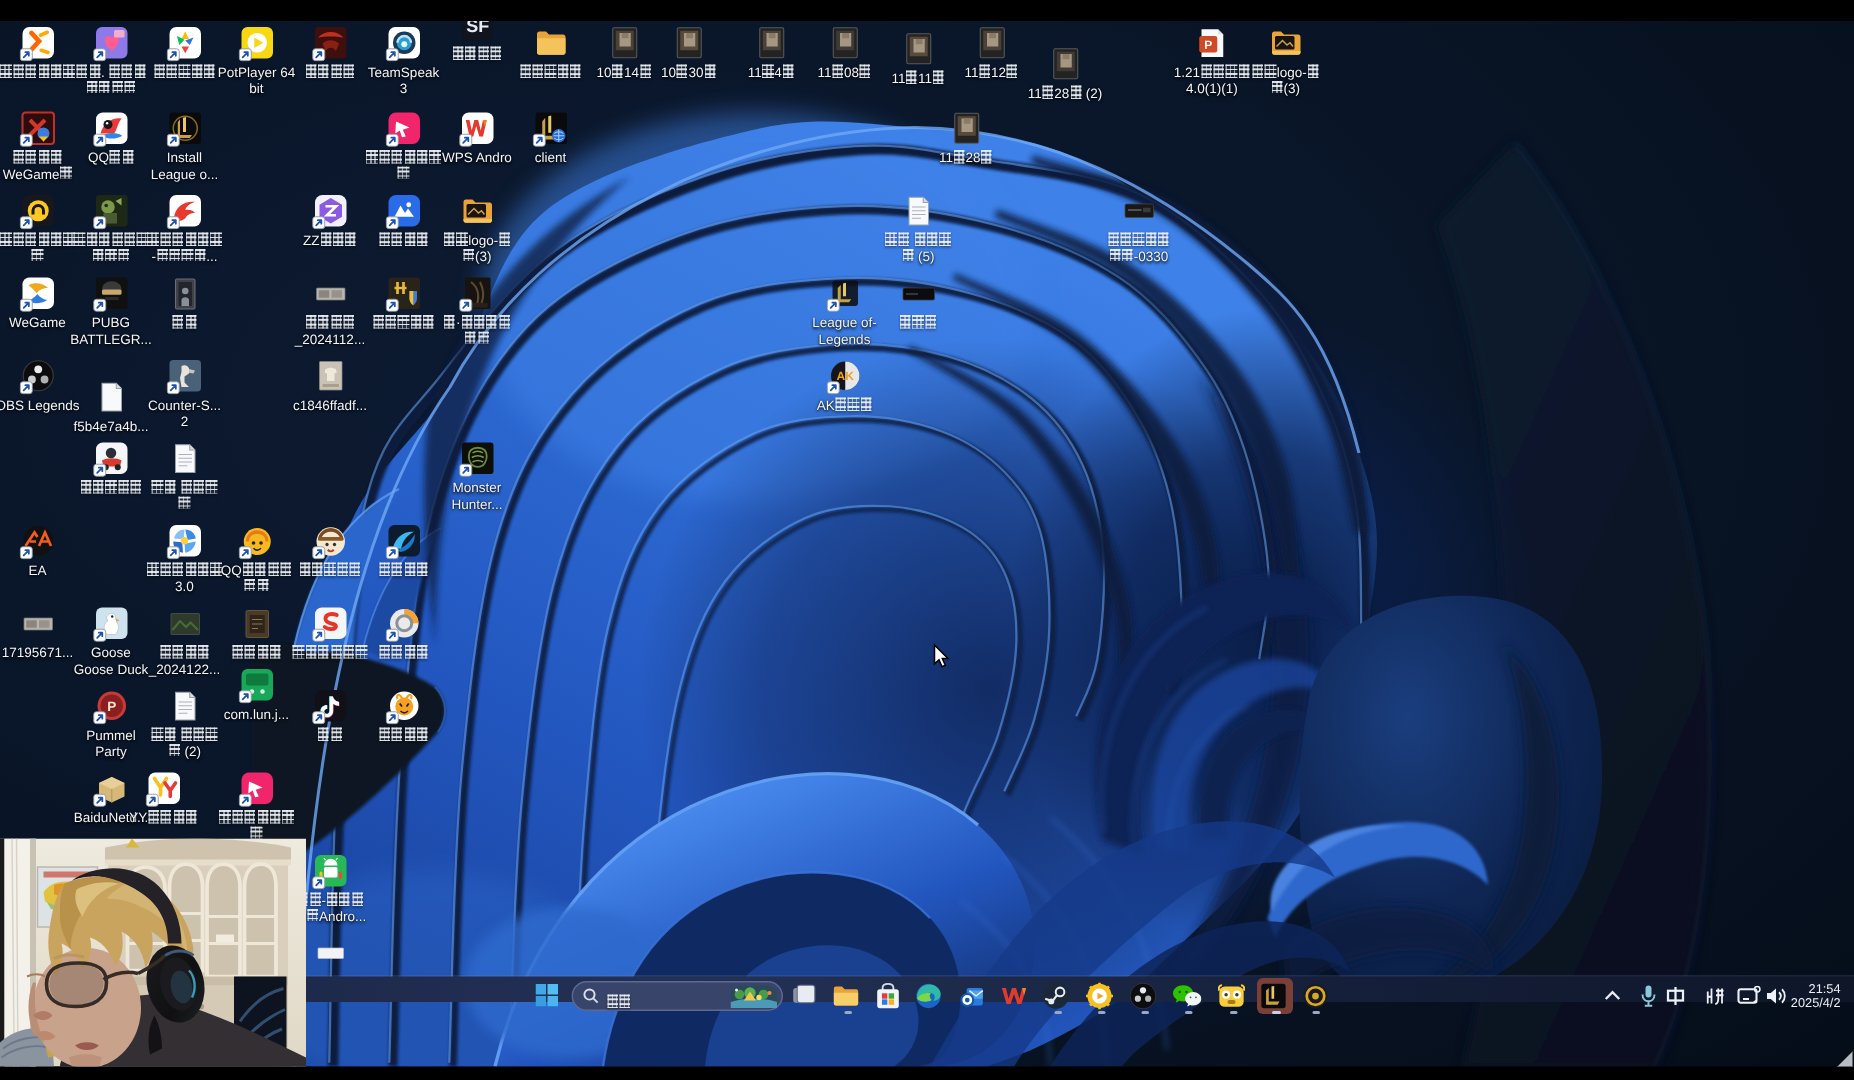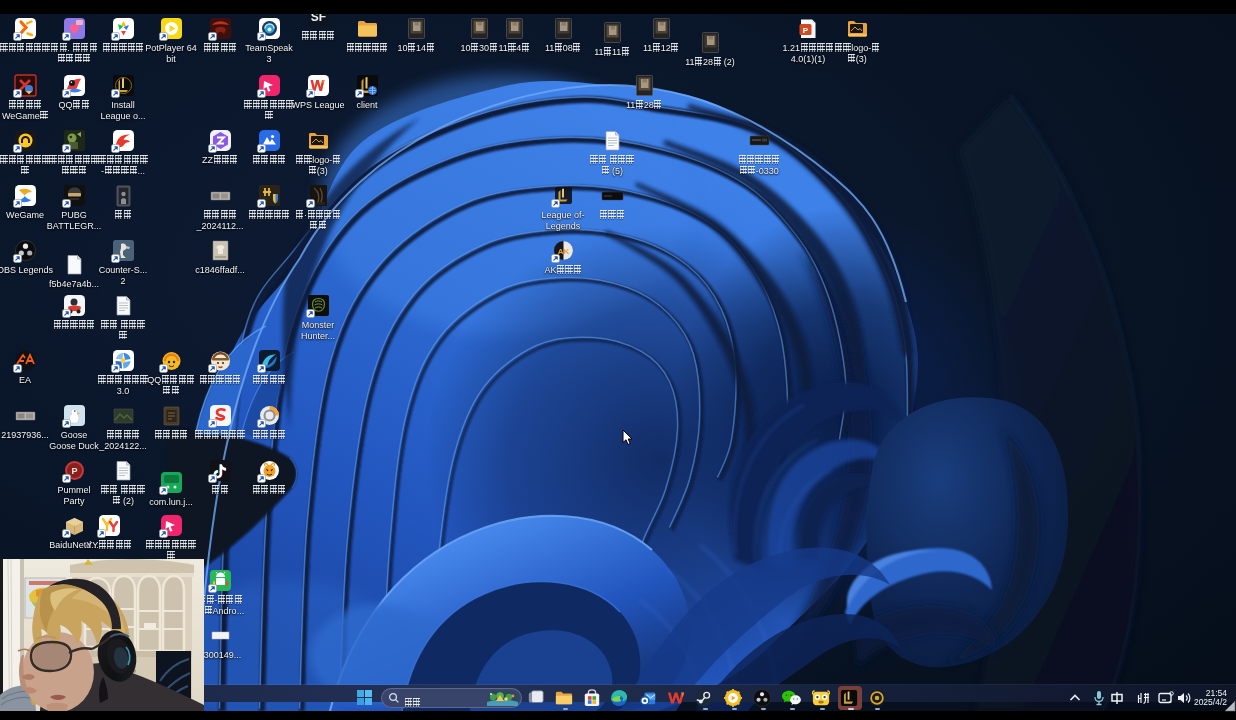--- a/index.html
+++ b/index.html
@@ -8,21 +8,21 @@
 .bart{top:0;height:14px}.barb{top:711px;height:9px}
 .ic{position:absolute;width:64px;display:flex;flex-direction:column;align-items:center;z-index:5}
 .ic .g{width:24px;height:24px}
 .ic .t{margin-top:2px;font-size:9px;line-height:10.8px;color:#f4f6f9;text-align:center;
  text-shadow:0 1px 2px rgba(0,0,0,.95),0 0 1px rgba(0,0,0,.8);white-space:nowrap}
 .z{display:inline-block;width:7.2px;height:8.2px;margin:0 0.6px;vertical-align:-0.5px;
  background:
   repeating-linear-gradient(180deg,rgba(242,246,252,.9) 0 1.15px,rgba(242,246,252,.1) 1.15px 2.85px),
   repeating-linear-gradient(90deg,rgba(242,246,252,.55) 0 1px,rgba(242,246,252,0) 1px 2.7px);
  filter:drop-shadow(0 1px 0.7px rgba(0,0,0,.55))}
-.tb{position:absolute;left:0;top:685px;width:1236px;height:17px;z-index:50;
+.tb{position:absolute;left:0;top:651px;width:1236px;height:17px;z-index:50;
  background:linear-gradient(90deg,#1a2440 0%,#212e52 28%,#233156 38%,#1d2a4a 52%,#151f3a 72%,#0e1628 100%);
  box-shadow:0 -1px 0 rgba(120,140,190,.18)}
 .cam{position:absolute;left:0;top:559px;width:204px;height:152px;z-index:60}
 .cursor{position:absolute;z-index:70}
 </style></head>
 <body>
 <div class="stage">
 <div class="wall"><svg width="1236" height="720" viewBox="0 0 1236 720">
 <defs>
 <radialGradient id="bg" cx="0.33" cy="0.38" r="0.9">
@@ -205,21 +205,21 @@
     </div>
 <div class="ic" style="left:384px;top:17px">
       <div class="g"><svg viewBox="0 0 24 24" width="24" height="24">
           <rect x="4.5" y="1.5" width="16" height="20" rx="1" fill="#232323" stroke="#5a5a5a" stroke-width="0.7"></rect>
           <rect x="6.5" y="3.5" width="12" height="13" fill="#4a4238"></rect>
           <rect x="9" y="5" width="7.5" height="9" fill="#b0a18c" opacity="0.9"></rect>
           <rect x="10.5" y="5" width="4.5" height="3.5" fill="#8a7a66"></rect>
         </svg></div>
       <div class="t">10<i class="z"></i>14<i class="z"></i></div>
     </div>
-<div class="ic" style="left:447px;top:17px">
+<div class="ic" style="left:427px;top:17px">
       <div class="g"><svg viewBox="0 0 24 24" width="24" height="24">
           <rect x="4.5" y="1.5" width="16" height="20" rx="1" fill="#232323" stroke="#5a5a5a" stroke-width="0.7"></rect>
           <rect x="6.5" y="3.5" width="12" height="13" fill="#57493c"></rect>
           <rect x="9" y="5" width="7.5" height="9" fill="#b0a18c" opacity="0.9"></rect>
           <rect x="10.5" y="5" width="4.5" height="3.5" fill="#8a7a66"></rect>
         </svg></div>
       <div class="t">10<i class="z"></i>30<i class="z"></i></div>
     </div>
 <div class="ic" style="left:482px;top:17px">
       <div class="g"><svg viewBox="0 0 24 24" width="24" height="24">
@@ -328,21 +328,21 @@
       <div class="t"><i class="z"></i><i class="z"></i><i class="z"></i><i class="z"></i><i class="z"></i><i class="z"></i><br><i class="z"></i></div>
     </div>
 <div class="ic" style="left:286px;top:74px">
       <div class="g"><svg viewBox="0 0 24 24" width="24" height="24">
           <rect x="2" y="1" width="21" height="21" rx="4.5" fill="#fff"></rect>
           <path d="M4.5 6 L7 17 L9.5 17 L11.5 10 L13.5 17 L16 17 L18.5 6 L16 6 L14.5 13 L12.8 6 L10.2 6 L8.5 13 L7 6 Z" fill="#e23a2e"></path>
           <path d="M16 6 L18.5 6 L17.3 11 Z" fill="#f58220"></path>
           <rect x="0.5" y="15.5" width="8" height="8" rx="1.8" fill="#fff" stroke="#8b96a5" stroke-width="0.6"></rect>
           <path d="M2.8 21.2 L6.2 17.8 M6.2 17.8 H3.9 M6.2 17.8 V20.1" stroke="#1e53b0" stroke-width="1.2" fill="none" stroke-linecap="round"></path>
         </svg></div>
-      <div class="t">WPS League</div>
+      <div class="t">WPS Andro</div>
     </div>
 <div class="ic" style="left:335px;top:74px">
       <div class="g"><svg viewBox="0 0 24 24" width="24" height="24">
           <rect x="2" y="1" width="21" height="21" rx="2" fill="#0a0a0c"></rect>
           <path d="M8.5 4.5 L8.5 16.5 L17 16.5 L15.5 19 L6.5 19 L6.5 7 Z" fill="#c8a23c"></path>
           <path d="M10.5 3.5 L12.5 3 L12.5 14.5 L10.5 14.5 Z" fill="#e8c866"></path>
           <circle cx="17.5" cy="16.5" r="4.5" fill="#2a6cd8"></circle>
           <path d="M14.5 15 C16 13.5 19 13.5 20.5 15 M14.5 18 C16 19.5 19 19.5 20.5 18 M17.5 12.5 L17.5 20.5 M14 16.5 L21 16.5" stroke="#a8d0f8" stroke-width="0.7" fill="none"></path>
           <rect x="0.5" y="15.5" width="8" height="8" rx="1.8" fill="#fff" stroke="#8b96a5" stroke-width="0.6"></rect>
           <path d="M2.8 21.2 L6.2 17.8 M6.2 17.8 H3.9 M6.2 17.8 V20.1" stroke="#1e53b0" stroke-width="1.2" fill="none" stroke-linecap="round"></path>
@@ -643,21 +643,21 @@
           <path d="M2.8 21.2 L6.2 17.8 M6.2 17.8 H3.9 M6.2 17.8 V20.1" stroke="#1e53b0" stroke-width="1.2" fill="none" stroke-linecap="round"></path>
         </svg></div>
       <div class="t"><i class="z"></i><i class="z"></i><i class="z"></i><i class="z"></i></div>
     </div>
 <div class="ic" style="left:-7px;top:404px">
       <div class="g"><svg viewBox="0 0 24 24" width="24" height="24">
           <rect x="3" y="8" width="19" height="8" rx="0.5" fill="#b8b4ae" stroke="#777" stroke-width="0.5"></rect>
           <rect x="4.5" y="9.5" width="7" height="5" fill="#8a867f"></rect>
           <rect x="13" y="9.5" width="7" height="5" fill="#97928c"></rect>
         </svg></div>
-      <div class="t">21937936...</div>
+      <div class="t">17195671...</div>
     </div>
 <div class="ic" style="left:42px;top:404px">
       <div class="g"><svg viewBox="0 0 24 24" width="24" height="24">
           <rect x="2" y="1" width="21" height="21" rx="4" fill="#cfe3ef"></rect>
           <path d="M9 19 C6.5 16 7 11.5 10 10 C8.5 8.5 9 5.5 11.5 5 C14 4.5 15.5 6.5 15 8.5 L17.5 9.5 L15.5 10.5 C17.5 12.5 17.5 16 15 19 Z" fill="#fff" stroke="#b8c2ca" stroke-width="0.5"></path>
           <circle cx="12.8" cy="7" r="0.8" fill="#222"></circle>
           <path d="M15 8.5 L17.5 9.5 L15.5 10.5" fill="#f0a03a"></path>
           <rect x="0.5" y="15.5" width="8" height="8" rx="1.8" fill="#fff" stroke="#8b96a5" stroke-width="0.6"></rect>
           <path d="M2.8 21.2 L6.2 17.8 M6.2 17.8 H3.9 M6.2 17.8 V20.1" stroke="#1e53b0" stroke-width="1.2" fill="none" stroke-linecap="round"></path>
         </svg></div>
@@ -708,21 +708,21 @@
       <div class="t">Pummel<br>Party</div>
     </div>
 <div class="ic" style="left:91px;top:459px">
       <div class="g"><svg viewBox="0 0 24 24" width="24" height="24">
           <path d="M6 2.5 L15.5 2.5 L19 6 L19 21 L6 21 Z" fill="#f8f9fa" stroke="#9aa2ac" stroke-width="0.7"></path>
           <path d="M15.5 2.5 L15.5 6 L19 6" fill="#d8dce2" stroke="#9aa2ac" stroke-width="0.7"></path>
           <path d="M8 9 H17 M8 11.5 H17 M8 14 H17 M8 16.5 H14" stroke="#aab2bc" stroke-width="0.8"></path>
         </svg></div>
       <div class="t"><i class="z"></i><i class="z"></i> <i class="z"></i><i class="z"></i><i class="z"></i><br><i class="z"></i> (2)</div>
     </div>
-<div class="ic" style="left:139px;top:471px">
+<div class="ic" style="left:139px;top:445px">
       <div class="g"><svg viewBox="0 0 24 24" width="24" height="24">
           <rect x="2" y="1" width="21" height="21" rx="4" fill="#18a85a"></rect>
           <rect x="5" y="4" width="15" height="8" rx="1.5" fill="#0e7a3e"></rect>
           <circle cx="9" cy="16" r="1.5" fill="#d8f0e0"></circle>
           <circle cx="16" cy="16" r="1.5" fill="#d8f0e0"></circle>
           <rect x="0.5" y="15.5" width="8" height="8" rx="1.8" fill="#fff" stroke="#8b96a5" stroke-width="0.6"></rect>
           <path d="M2.8 21.2 L6.2 17.8 M6.2 17.8 H3.9 M6.2 17.8 V20.1" stroke="#1e53b0" stroke-width="1.2" fill="none" stroke-linecap="round"></path>
         </svg></div>
       <div class="t">com.lun.j...</div>
     </div>

